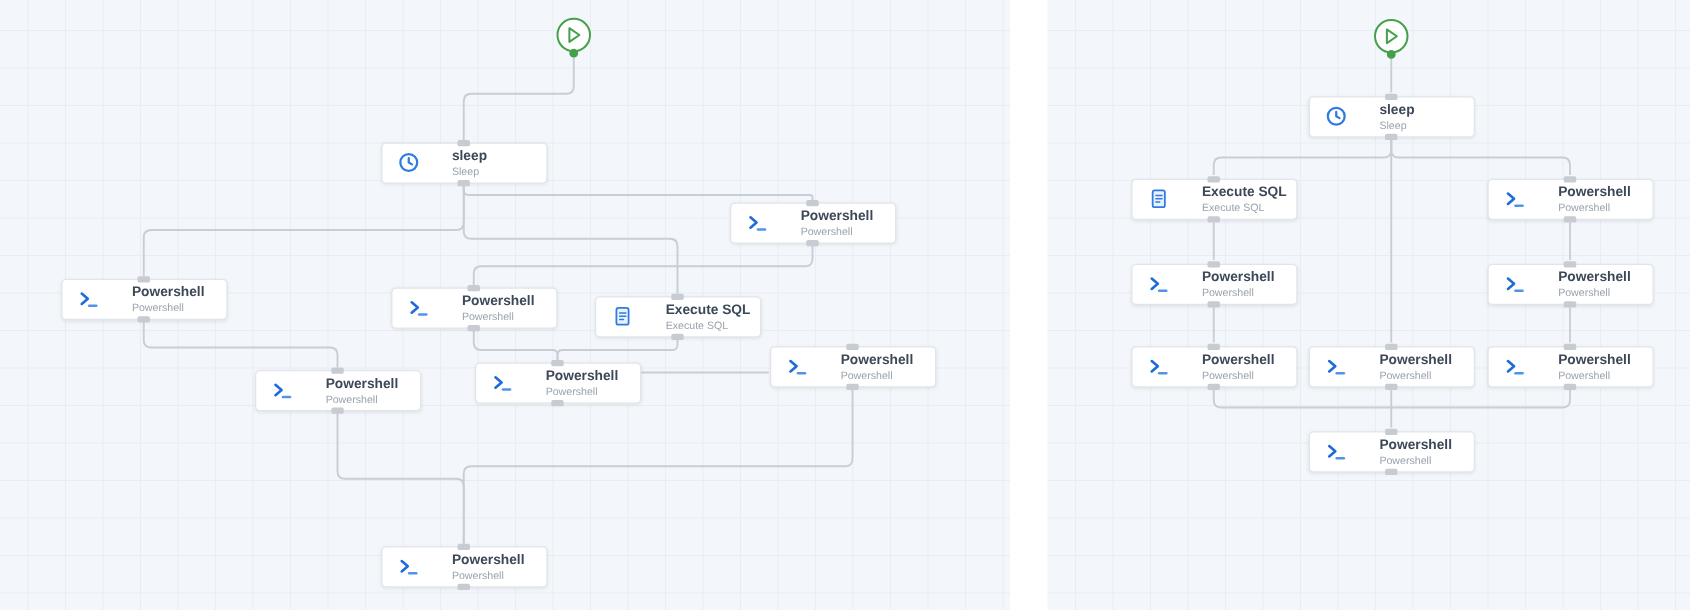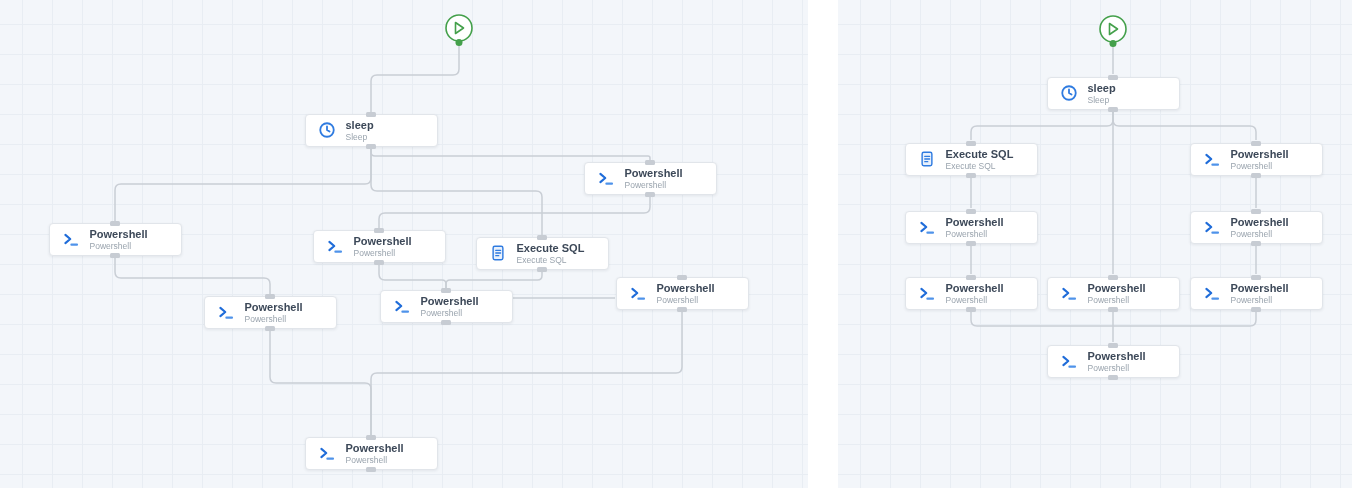--- a/index.html
+++ b/index.html
@@ -13,21 +13,21 @@
     background-image:linear-gradient(#e8edf3 1px,transparent 1px),
                      linear-gradient(90deg,#e8edf3 1px,transparent 1px);
     background-size:30px 30px;background-position:-8px -6px;
     overflow:hidden;
   }
   .edge-layer{position:absolute;left:0;top:0;z-index:0;}
   .node{
     position:absolute;width:133px;height:33px;box-sizing:border-box;
     background:#ffffff;border:1px solid #e1e5ea;border-radius:4px;
     box-shadow:0 1px 3px rgba(25,39,57,.08);
-    display:flex;align-items:center;padding:0 8px 0 12px;z-index:2;
+    display:flex;align-items:center;padding:0 8px 0 12px;z-index:2;gap:16px;
   }
   .node-icon{width:18px;height:18px;margin-right:10px;flex:none;}
   .node-icon svg{width:100%;height:100%;display:block;}
   .node-text{display:flex;flex-direction:column;justify-content:center;min-width:0;}
   .node-title{font-size:11px;font-weight:700;color:#3c4858;line-height:13px;white-space:nowrap;}
   .node-subtitle{font-size:8.5px;color:#99a3ad;line-height:10px;white-space:nowrap;}
   .handle{
     position:absolute;left:50%;transform:translateX(-50%);
     width:10px;height:5px;background:#c7ccd3;border-radius:1.5px;z-index:3;
   }

